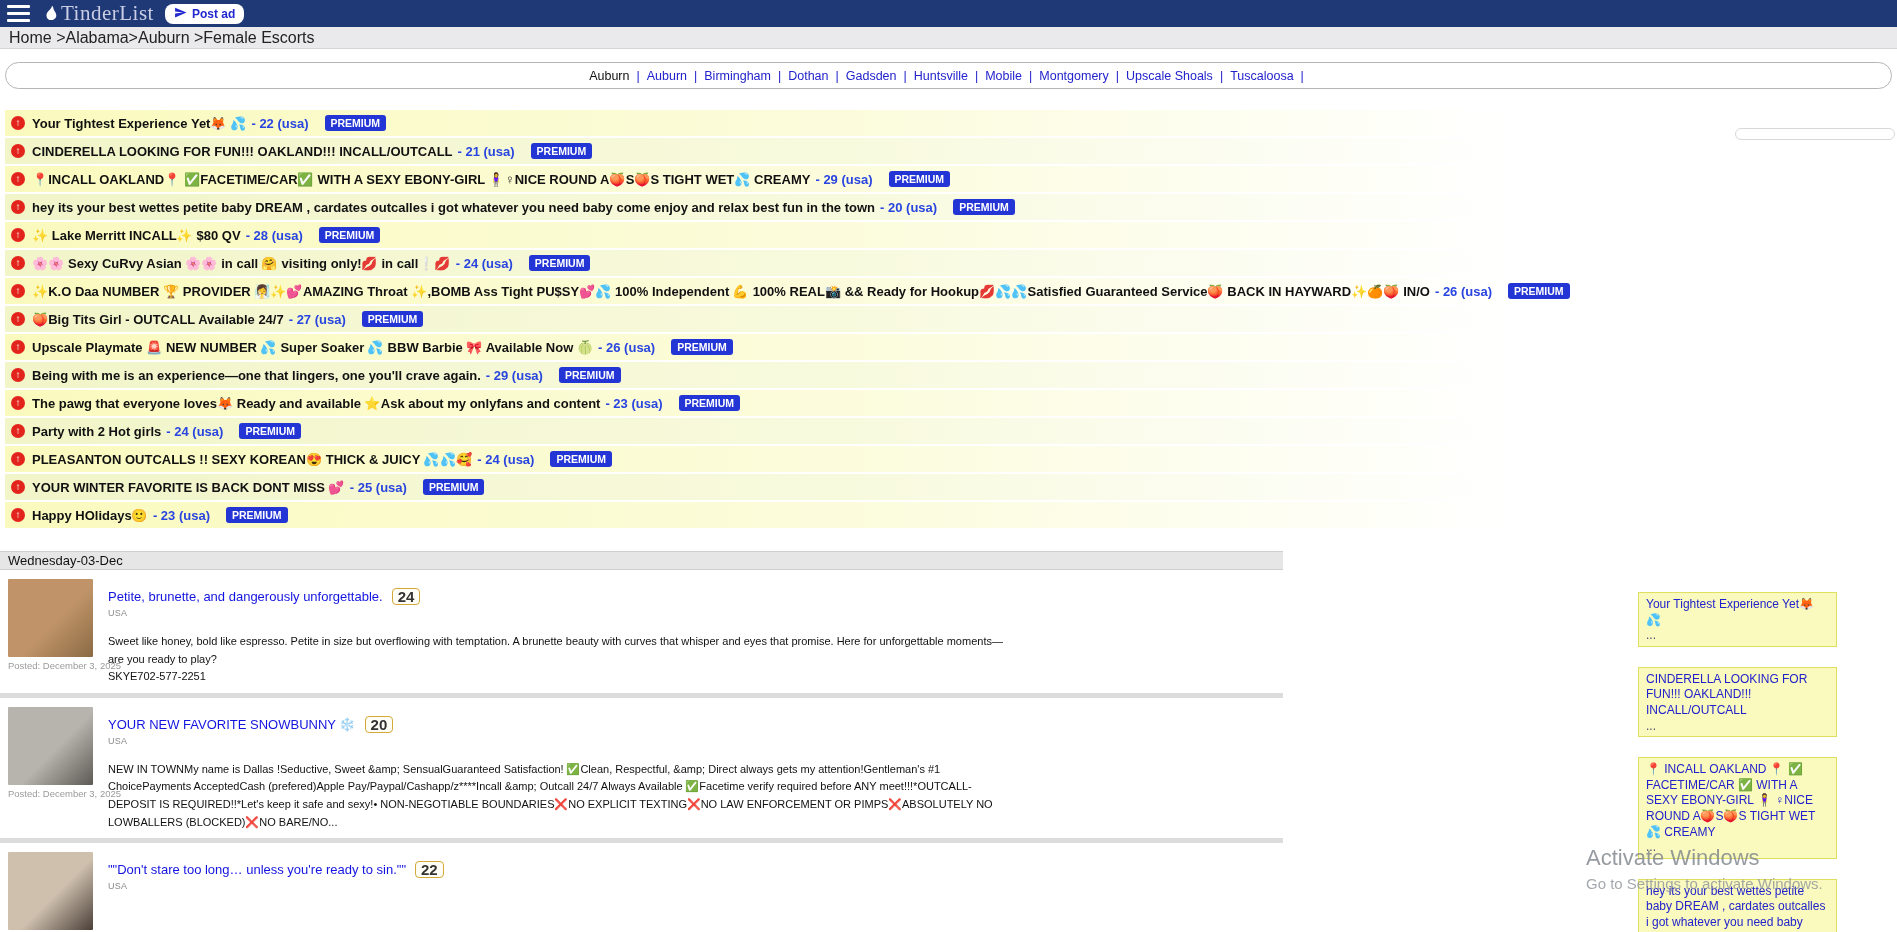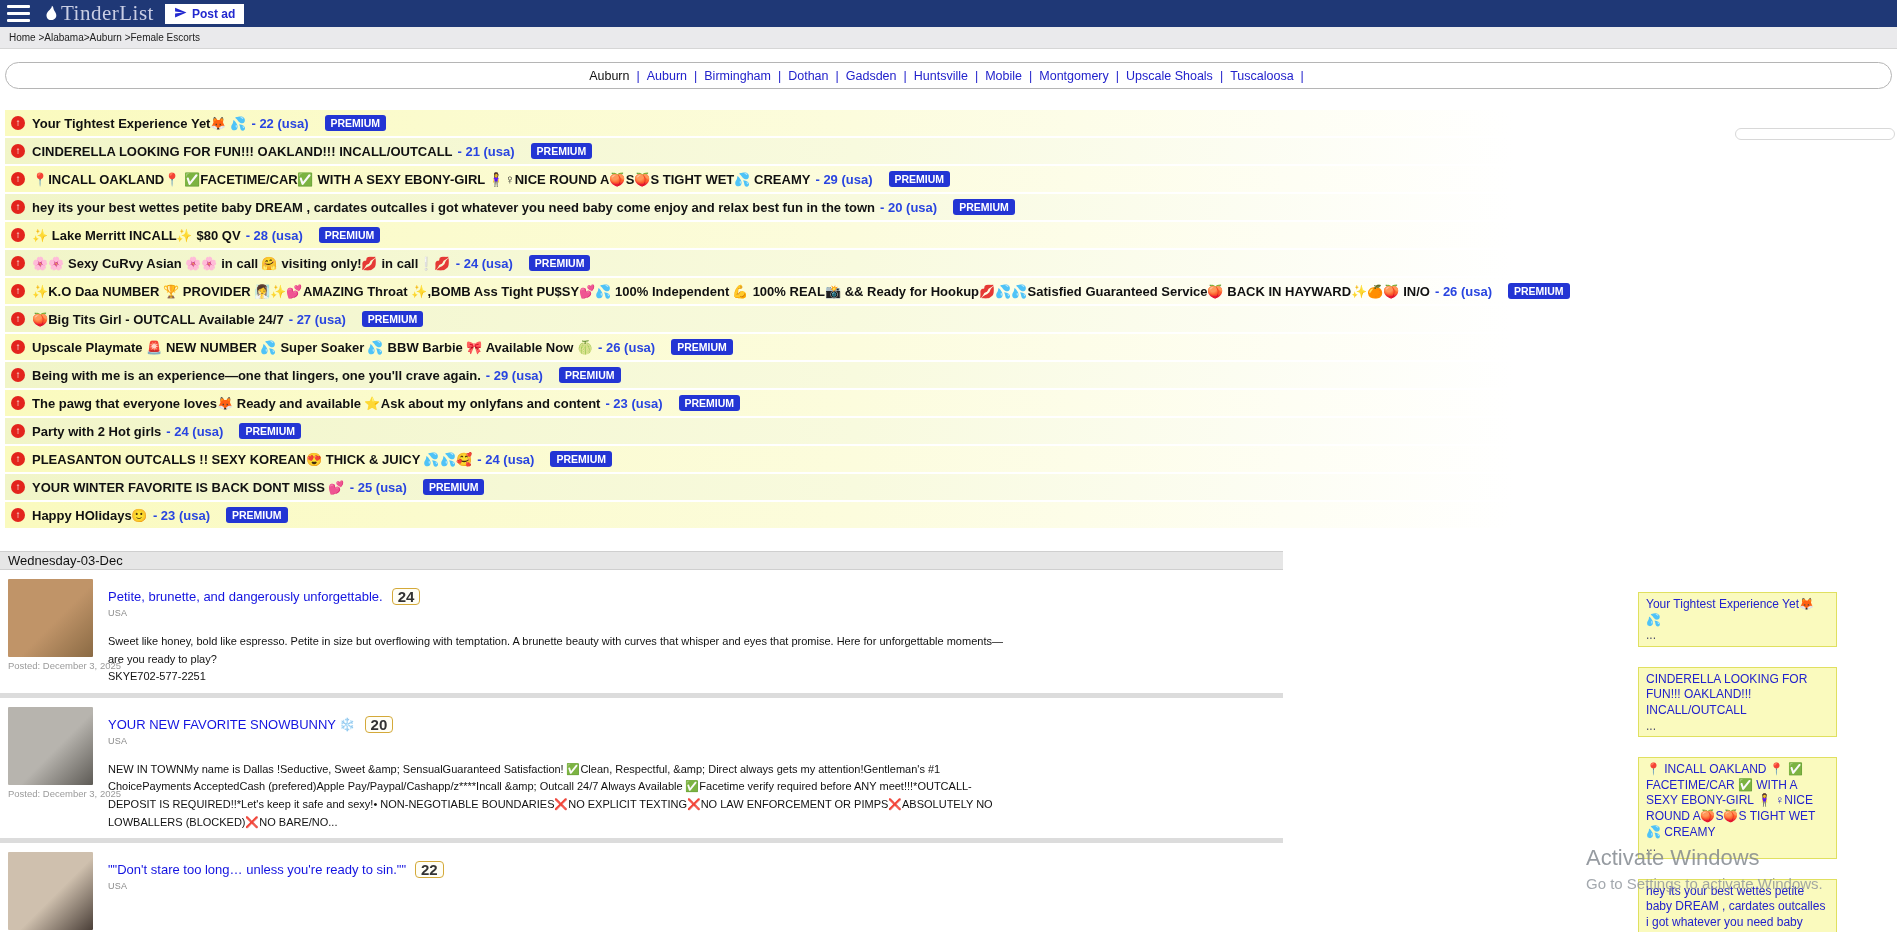--- a/index.html
+++ b/index.html
@@ -7,24 +7,24 @@
   body { font-family:"Liberation Sans", sans-serif; }
   #page { position:relative; width:1897px; height:932px; background:#fff; overflow:hidden; }
 
   
   .navbar { height:27px; background:#1f3876; display:flex; align-items:center; padding:4px 7px; gap:11px; }
   .burger { width:23px; height:17px; display:flex; flex-direction:column; justify-content:space-between; cursor:pointer; }
   .burger span { height:3.2px; background:#fff; border-radius:1px; display:block; }
   .logo { display:flex; align-items:center; gap:1px; cursor:pointer; }
   .logo svg { display:block; }
   .logo-text { font-family:"Liberation Serif", serif; font-size:21px; color:#c9cee4; letter-spacing:.5px; }
-  .postad { background:#fff; border-radius:0; height:20px; padding:0 9px; display:flex; align-items:center; gap:5px; color:#2228cf; font-weight:bold; font-size:12px; cursor:pointer; border:none; }
-
-  
-  .breadcrumb { height:22px; background:#eaeaec; border-bottom:1px solid #d6d6d6; font-size:10px; color:#222; display:flex; align-items:center; padding:0 9px; }
+  .postad { background:#fff; border-radius:8px; height:20px; padding:0 9px; display:flex; align-items:center; gap:5px; color:#2228cf; font-weight:bold; font-size:12px; cursor:pointer; border:none; }
+
+  
+  .breadcrumb { height:22px; background:#eaeaec; border-bottom:1px solid #d6d6d6; font-size:16px; color:#222; display:flex; align-items:center; padding:0 9px; }
 
   
   .citybox { margin:13px 5px 0; border:1px solid #b5b5b5; border-radius:14px; height:27px; display:flex; align-items:center; justify-content:center; font-size:12.5px; background:#fff; }
   .citybox .cur { color:#111; margin-right:3px; }
   .citybox a { color:#2222cc; text-decoration:none; margin:0 3px; cursor:pointer; }
   .citybox .sep { color:#2222cc; margin:0 4px; }
 
   
   .premium { margin:21px 5px 0; }
   .phead { height:26px; line-height:26px; font-weight:bold; font-size:13.5px; padding-left:7px; color:#111;

